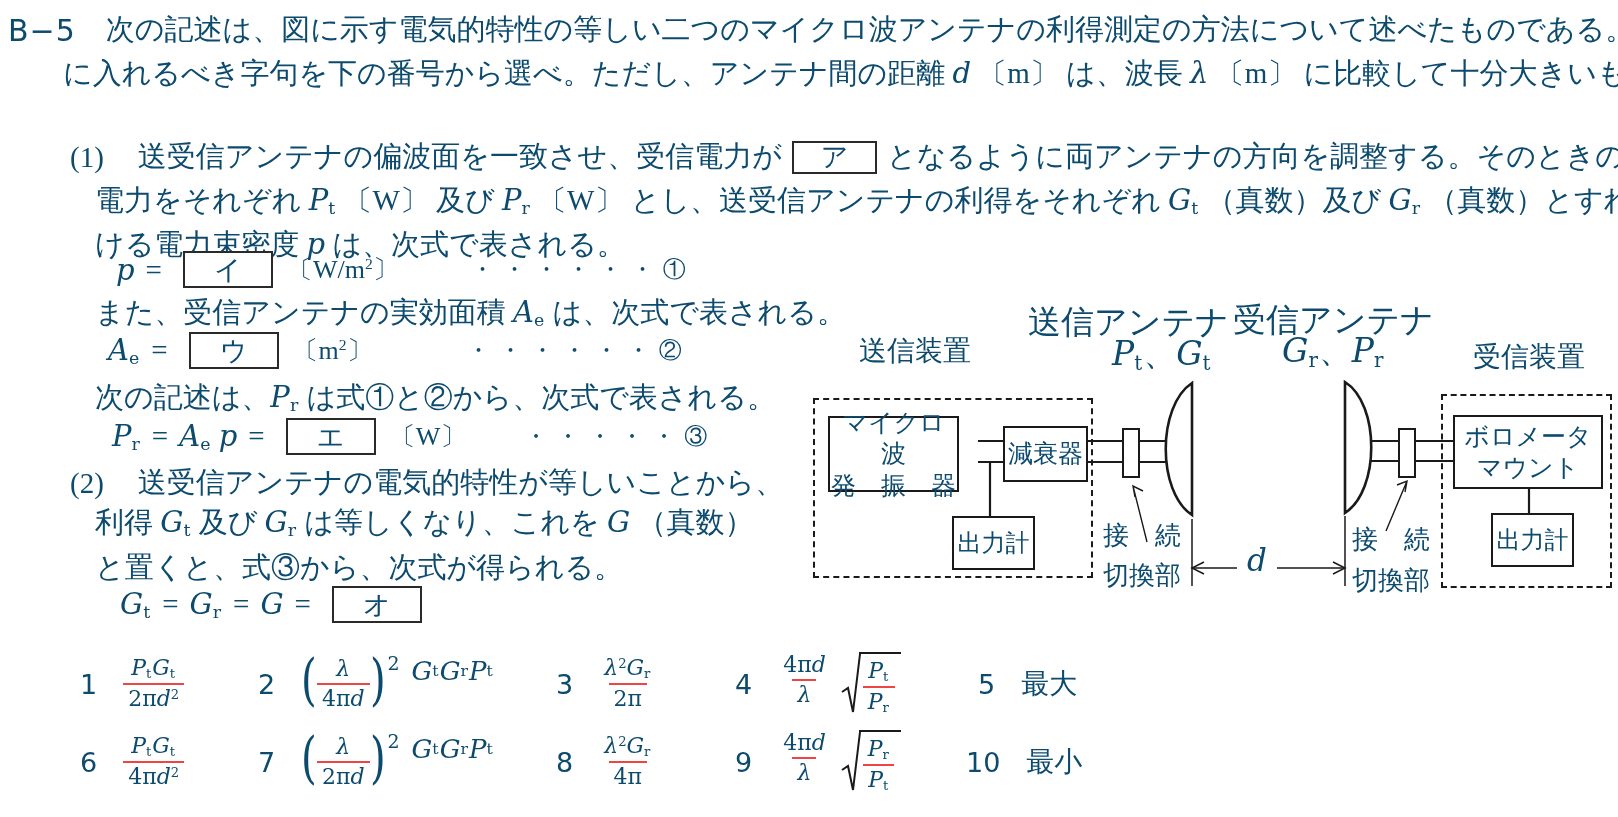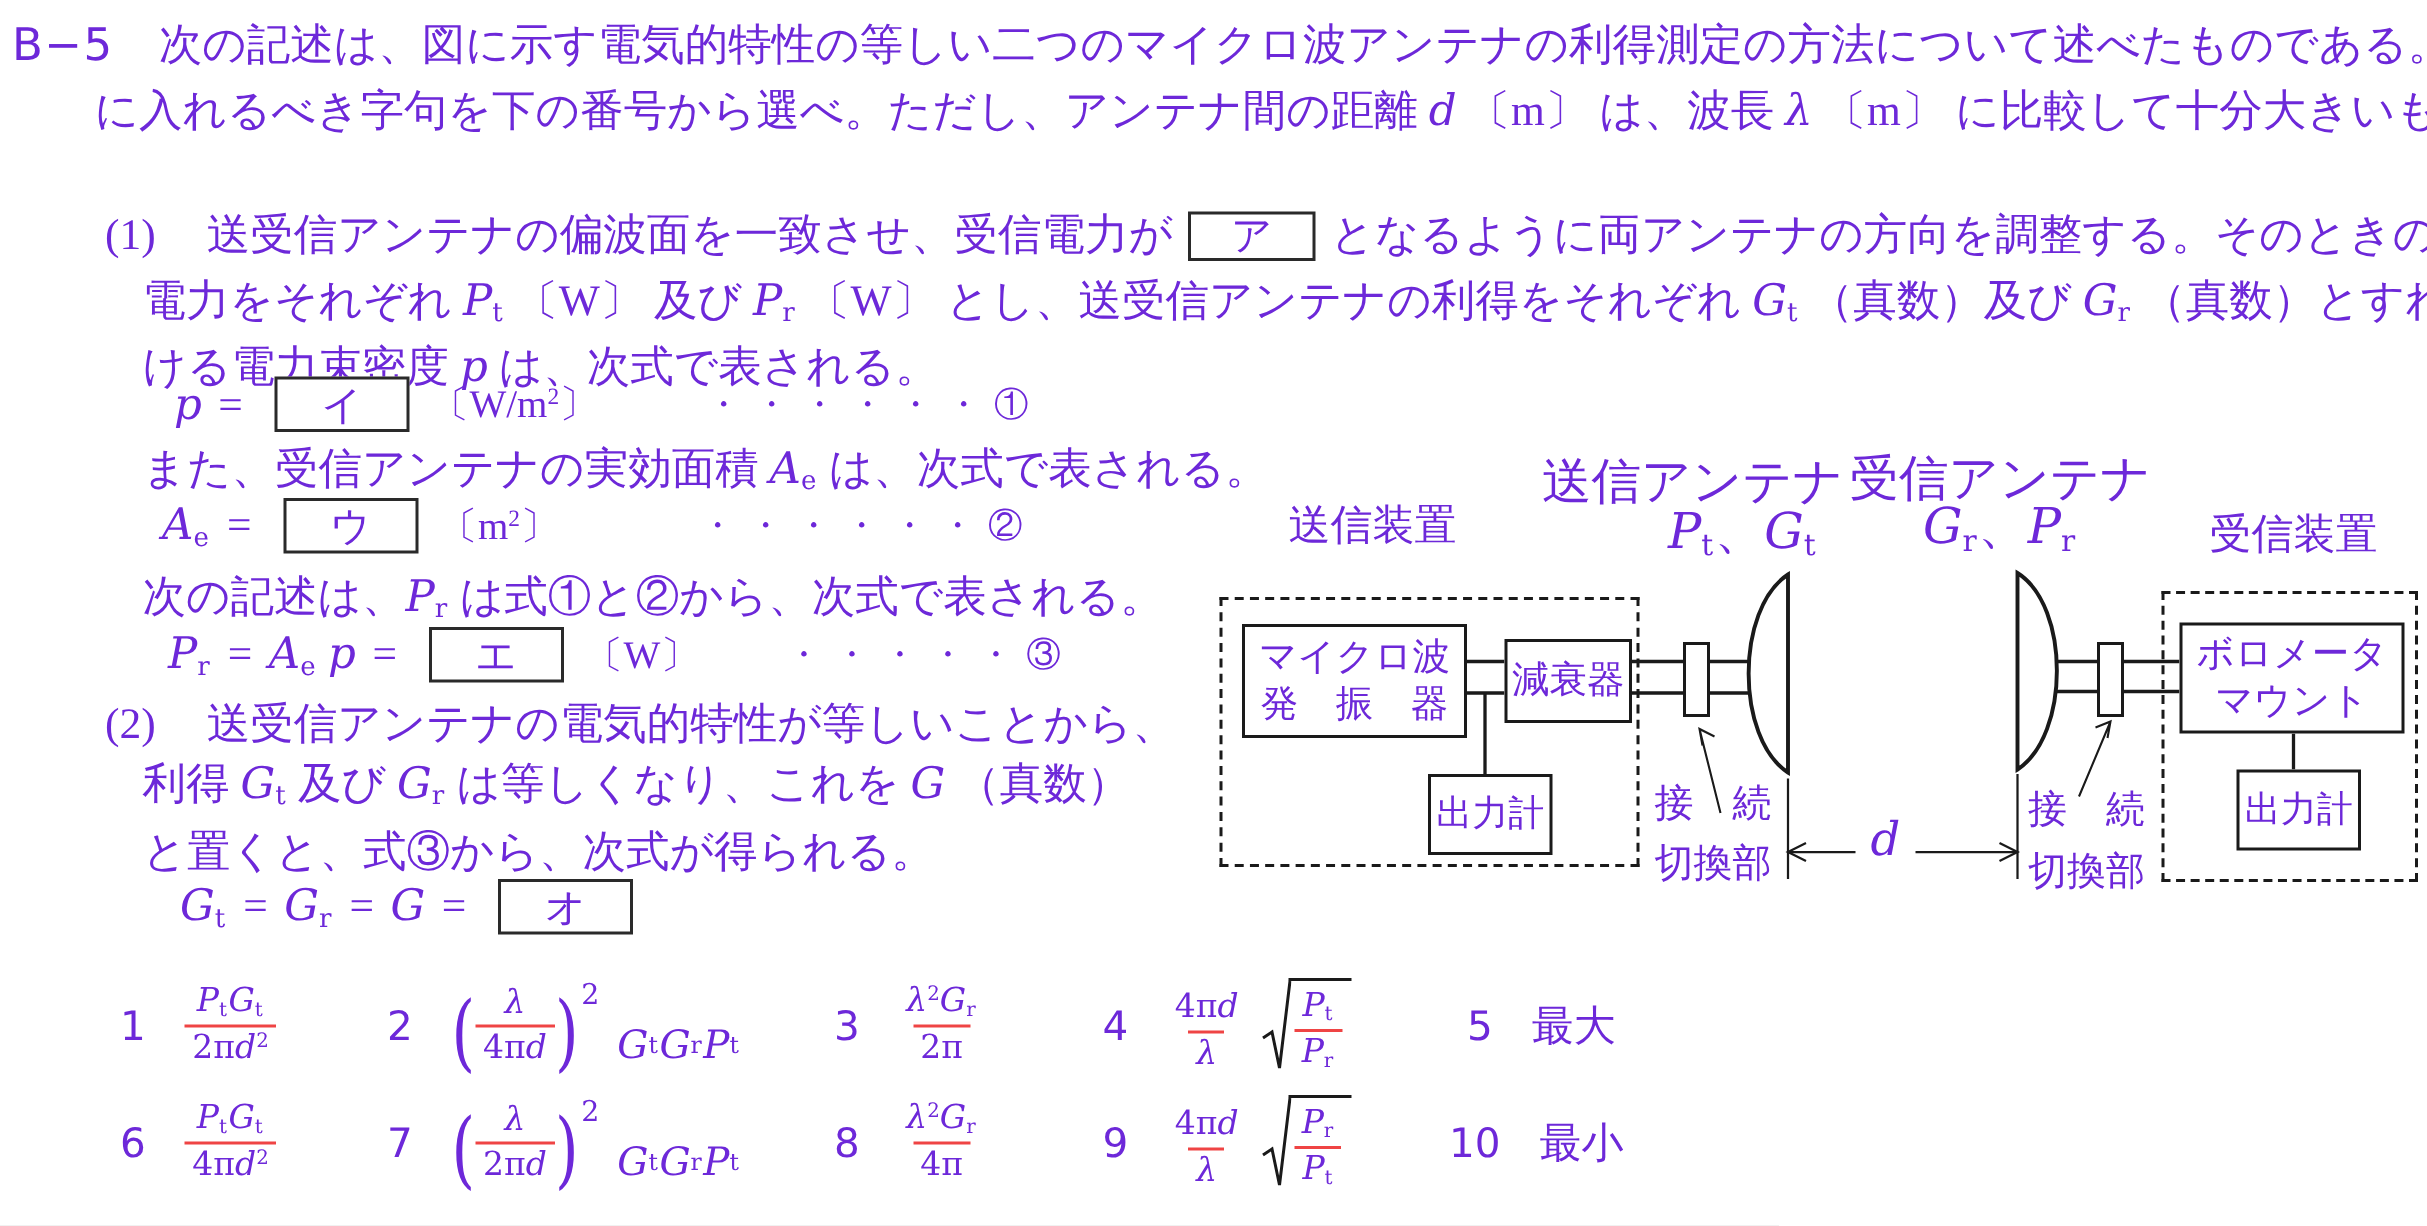--- a/index.html
+++ b/index.html
@@ -1,37 +1,37 @@
 <!DOCTYPE html>
 <html lang="ja"><head>
 <meta charset="utf-8">
 <style>
   html,body{margin:0;padding:0;background:#e8e8e8;}
   *{box-sizing:border-box;}
   .page{
     position:relative;width:1618px;height:817px;background:#ffffff;
-    color:#6d28d9;overflow:hidden;
+    color:#0c4a6e;overflow:hidden;
     font-family:"Liberation Serif","DejaVu Serif",serif;
   }
   .line{position:absolute;white-space:nowrap;font-size:29px;display:flex;align-items:center;}
   .qnum{font-family:"DejaVu Sans","Liberation Sans",sans-serif;font-size:30px;letter-spacing:1px;margin-right:30px;}
   .marker{margin-right:34px;}
   .seg-v{font-family:"DejaVu Serif","Liberation Serif",serif;font-style:italic;}
   .seg-vsub{font-family:"DejaVu Serif","Liberation Serif",serif;font-style:normal;font-size:0.60em;vertical-align:-0.24em;margin-right:1px;}
   .seg-sup{font-size:0.60em;vertical-align:0.55em;}
   .seg-eqs{padding:0 11px;}
   .ansbox{border:2px solid #2a2a2a;display:inline-flex;align-items:center;justify-content:center;font-size:27px;background:#fff;}
   .box-inline{width:85px;height:33px;margin:0 10px;}
   .box-eq{width:90px;height:37px;margin:0 10px;}
   .eqdots{letter-spacing:9px;font-size:23px;}
   .unit{font-size:26px;margin-left:4px;}
   
   .optcell{position:absolute;display:flex;align-items:center;height:78px;}
   .opt-num{font-family:"DejaVu Sans","Liberation Sans",sans-serif;font-size:27px;margin-right:26px;}
-  .formula{display:inline-flex;align-items:flex-end;font-family:"DejaVu Serif","Liberation Serif",serif;font-size:23px;}
+  .formula{display:inline-flex;align-items:flex-start;font-family:"DejaVu Serif","Liberation Serif",serif;font-size:23px;}
   .frac{display:inline-flex;flex-direction:column;align-items:center;line-height:1.2;font-size:22px;}
   .frac .num{padding:0 5px 1px;}
   .frac .den{border-top:2px solid #ef4444;padding:1px 5px 0;}
   .bp{font-size:56px;font-weight:400;line-height:0.85;transform:scaleX(0.72);margin:0 -3px;}
   .psup{font-size:19px;align-self:flex-start;margin-top:-4px;margin-left:2px;}
   .tail{margin-left:12px;font-size:26px;display:inline-flex;align-items:center;}
   .sqrt{display:inline-flex;align-items:flex-start;margin-left:10px;}
   .sqrt svg{display:block;}
   .radicand{border-top:2px solid #1a1a1a;margin-left:-2px;padding:3px 6px 0 4px;}
   .opt-text{font-size:28px;}
@@ -139,21 +139,21 @@
       <path d="M407,219 V286 M560,216 V286" stroke="#1a1a1a" stroke-width="1.5" fill="none"></path>
       <path d="M407,268 H452 M492,268 H560" stroke="#1a1a1a" stroke-width="1.5" fill="none"></path>
       <path d="M419,262 L407,268 L419,274 M548,262 L560,268 L548,274" stroke="#1a1a1a" stroke-width="1.5" fill="none"></path>
 
       <path d="M362,242 L348,186 M350,197 L348,186 L358,191 M601,231 L622,181 M612,185 L622,181 L620,192" stroke="#1a1a1a" stroke-width="1.4" fill="none"></path>
     </svg>
 
     <div class="dashbox" style="left:28px;top:98px;width:280px;height:180px;"></div>
     <div class="dashbox" style="left:656px;top:94px;width:171px;height:194px;"></div>
 
-    <div class="dbox" style="left:43px;top:116px;width:150px;height:76px;">
+    <div class="dbox" style="left:43px;top:116px;width:131px;height:76px;">
       <span>マイクロ波</span>
       <span>発　振　器</span>
     </div>
     <div class="dbox" style="left:218px;top:126px;width:85px;height:56px;align-items:center;">
       <span>減衰器</span>
     </div>
     <div class="dbox" style="left:167px;top:216px;width:83px;height:54px;font-size:24px;">
       <span>出力計</span>
     </div>
     <div class="dbox" style="left:668px;top:115px;width:150px;height:74px;">

